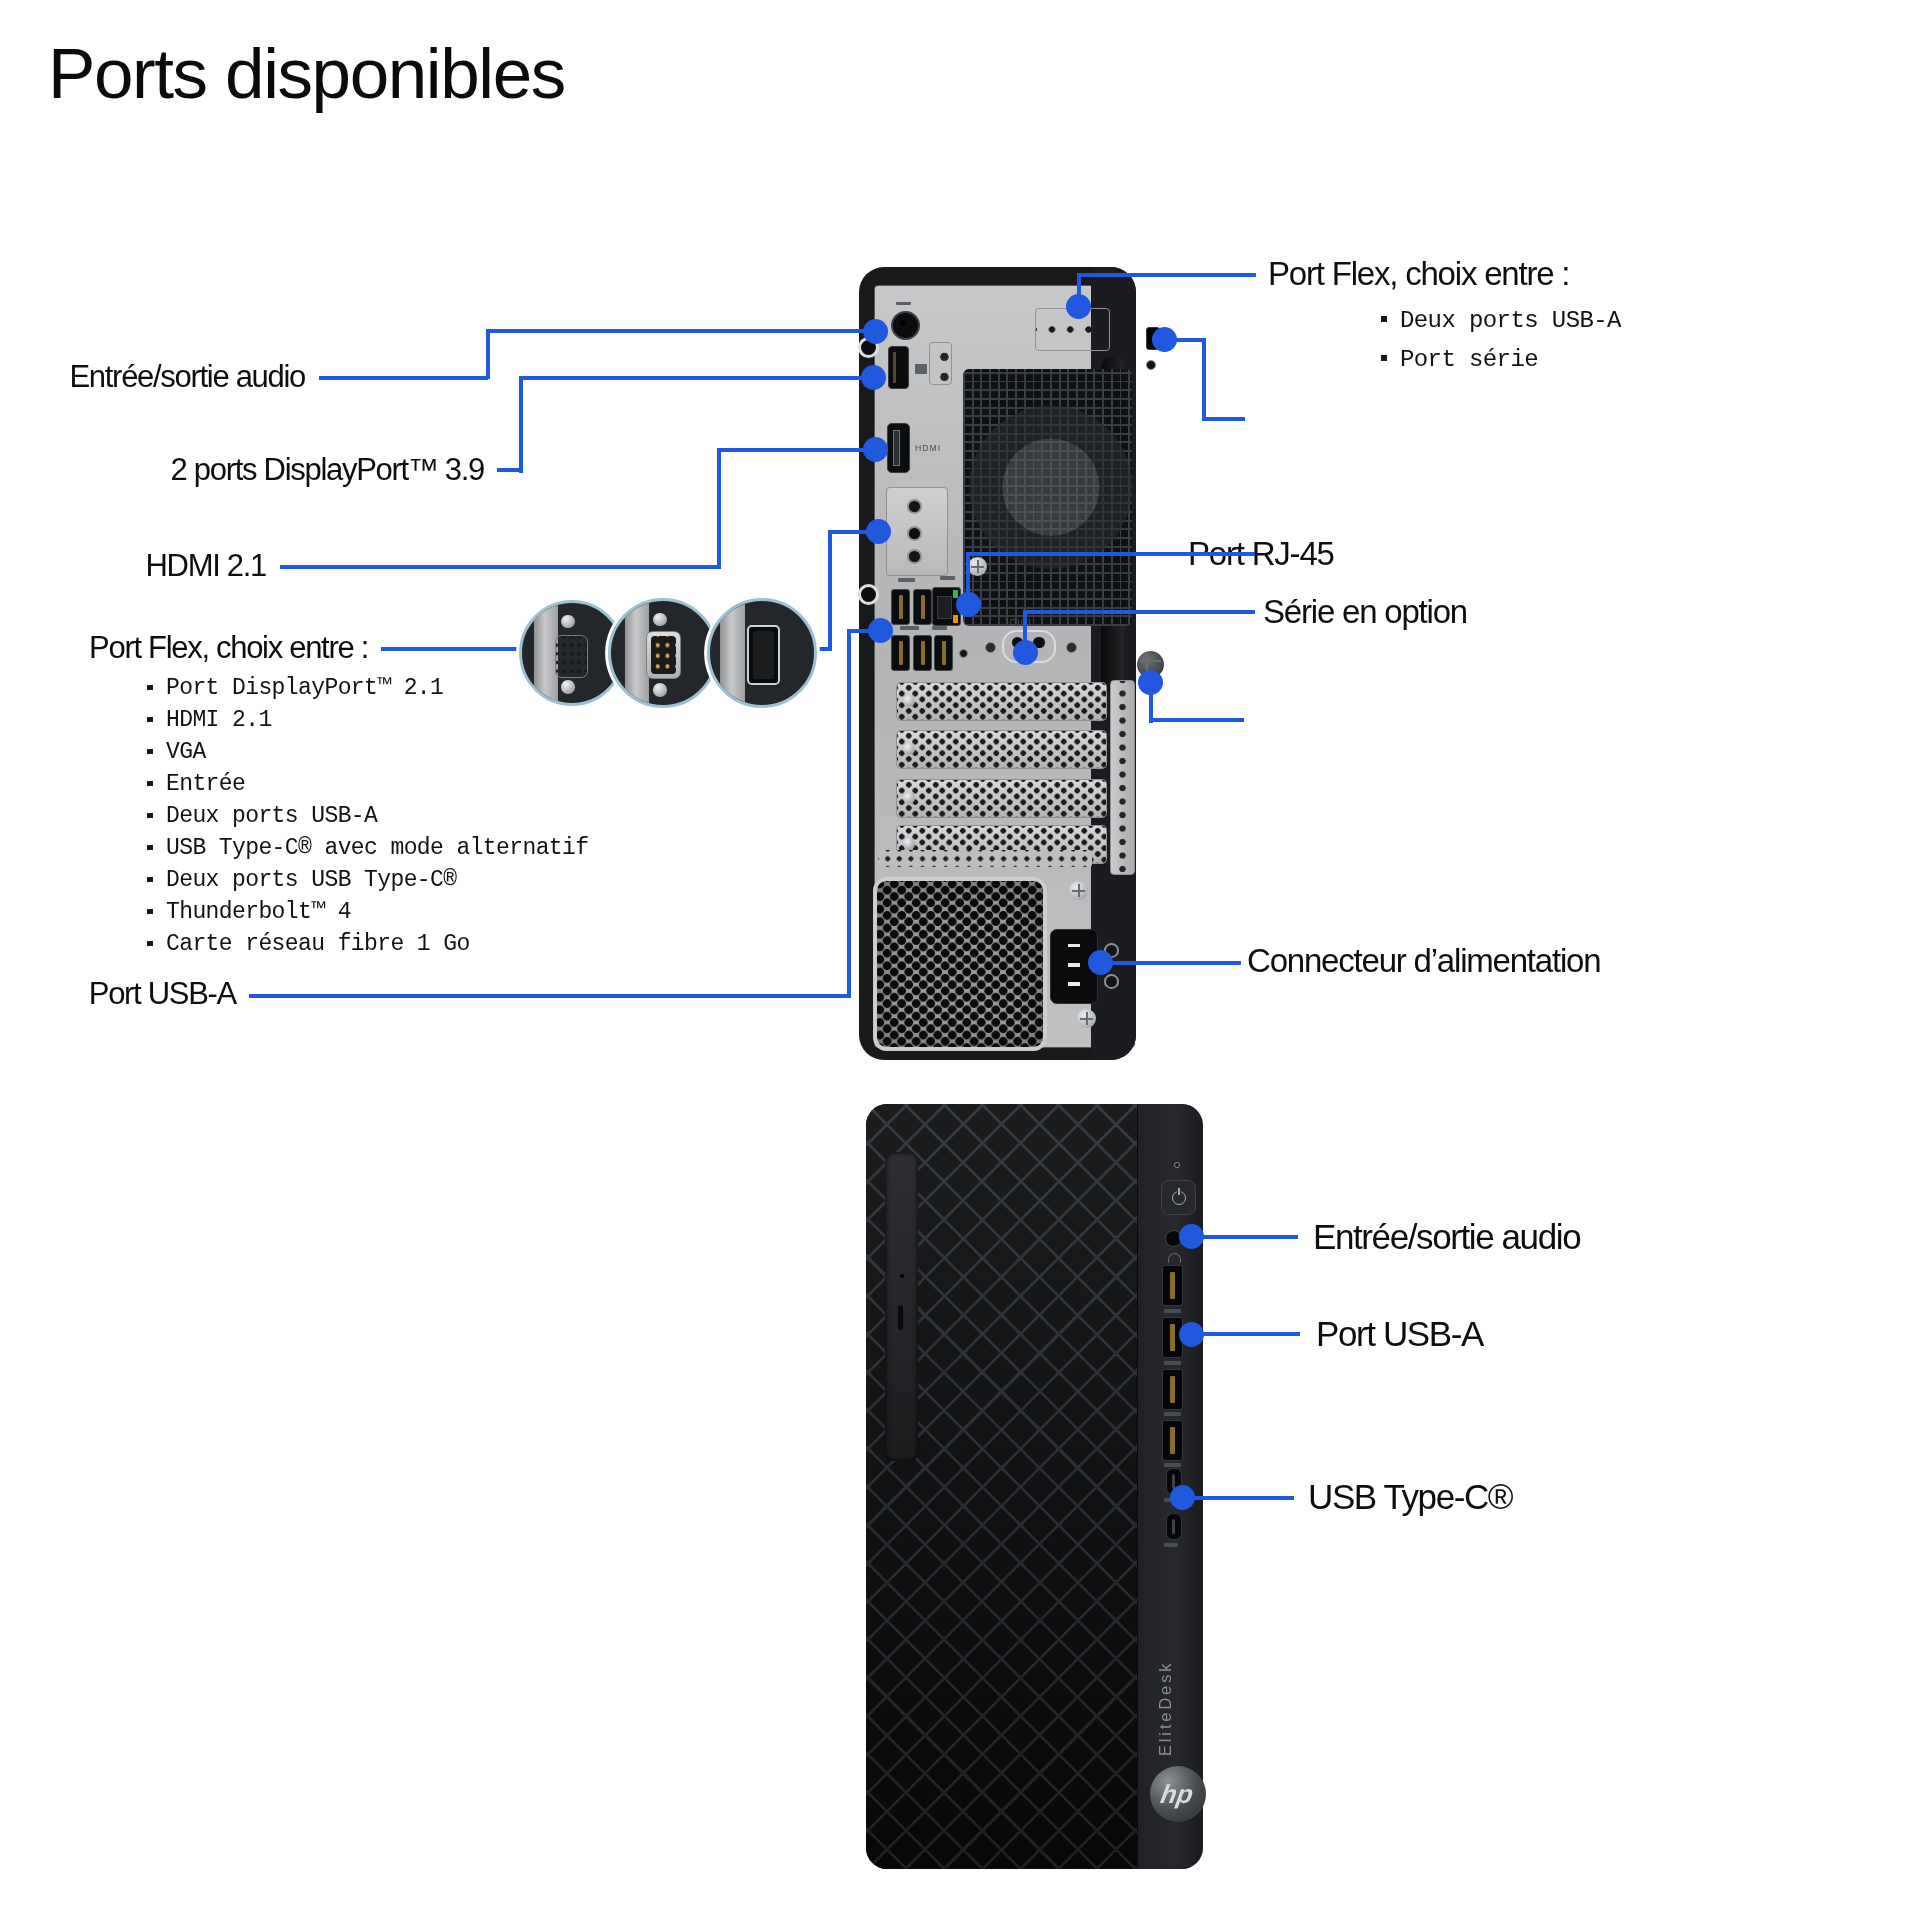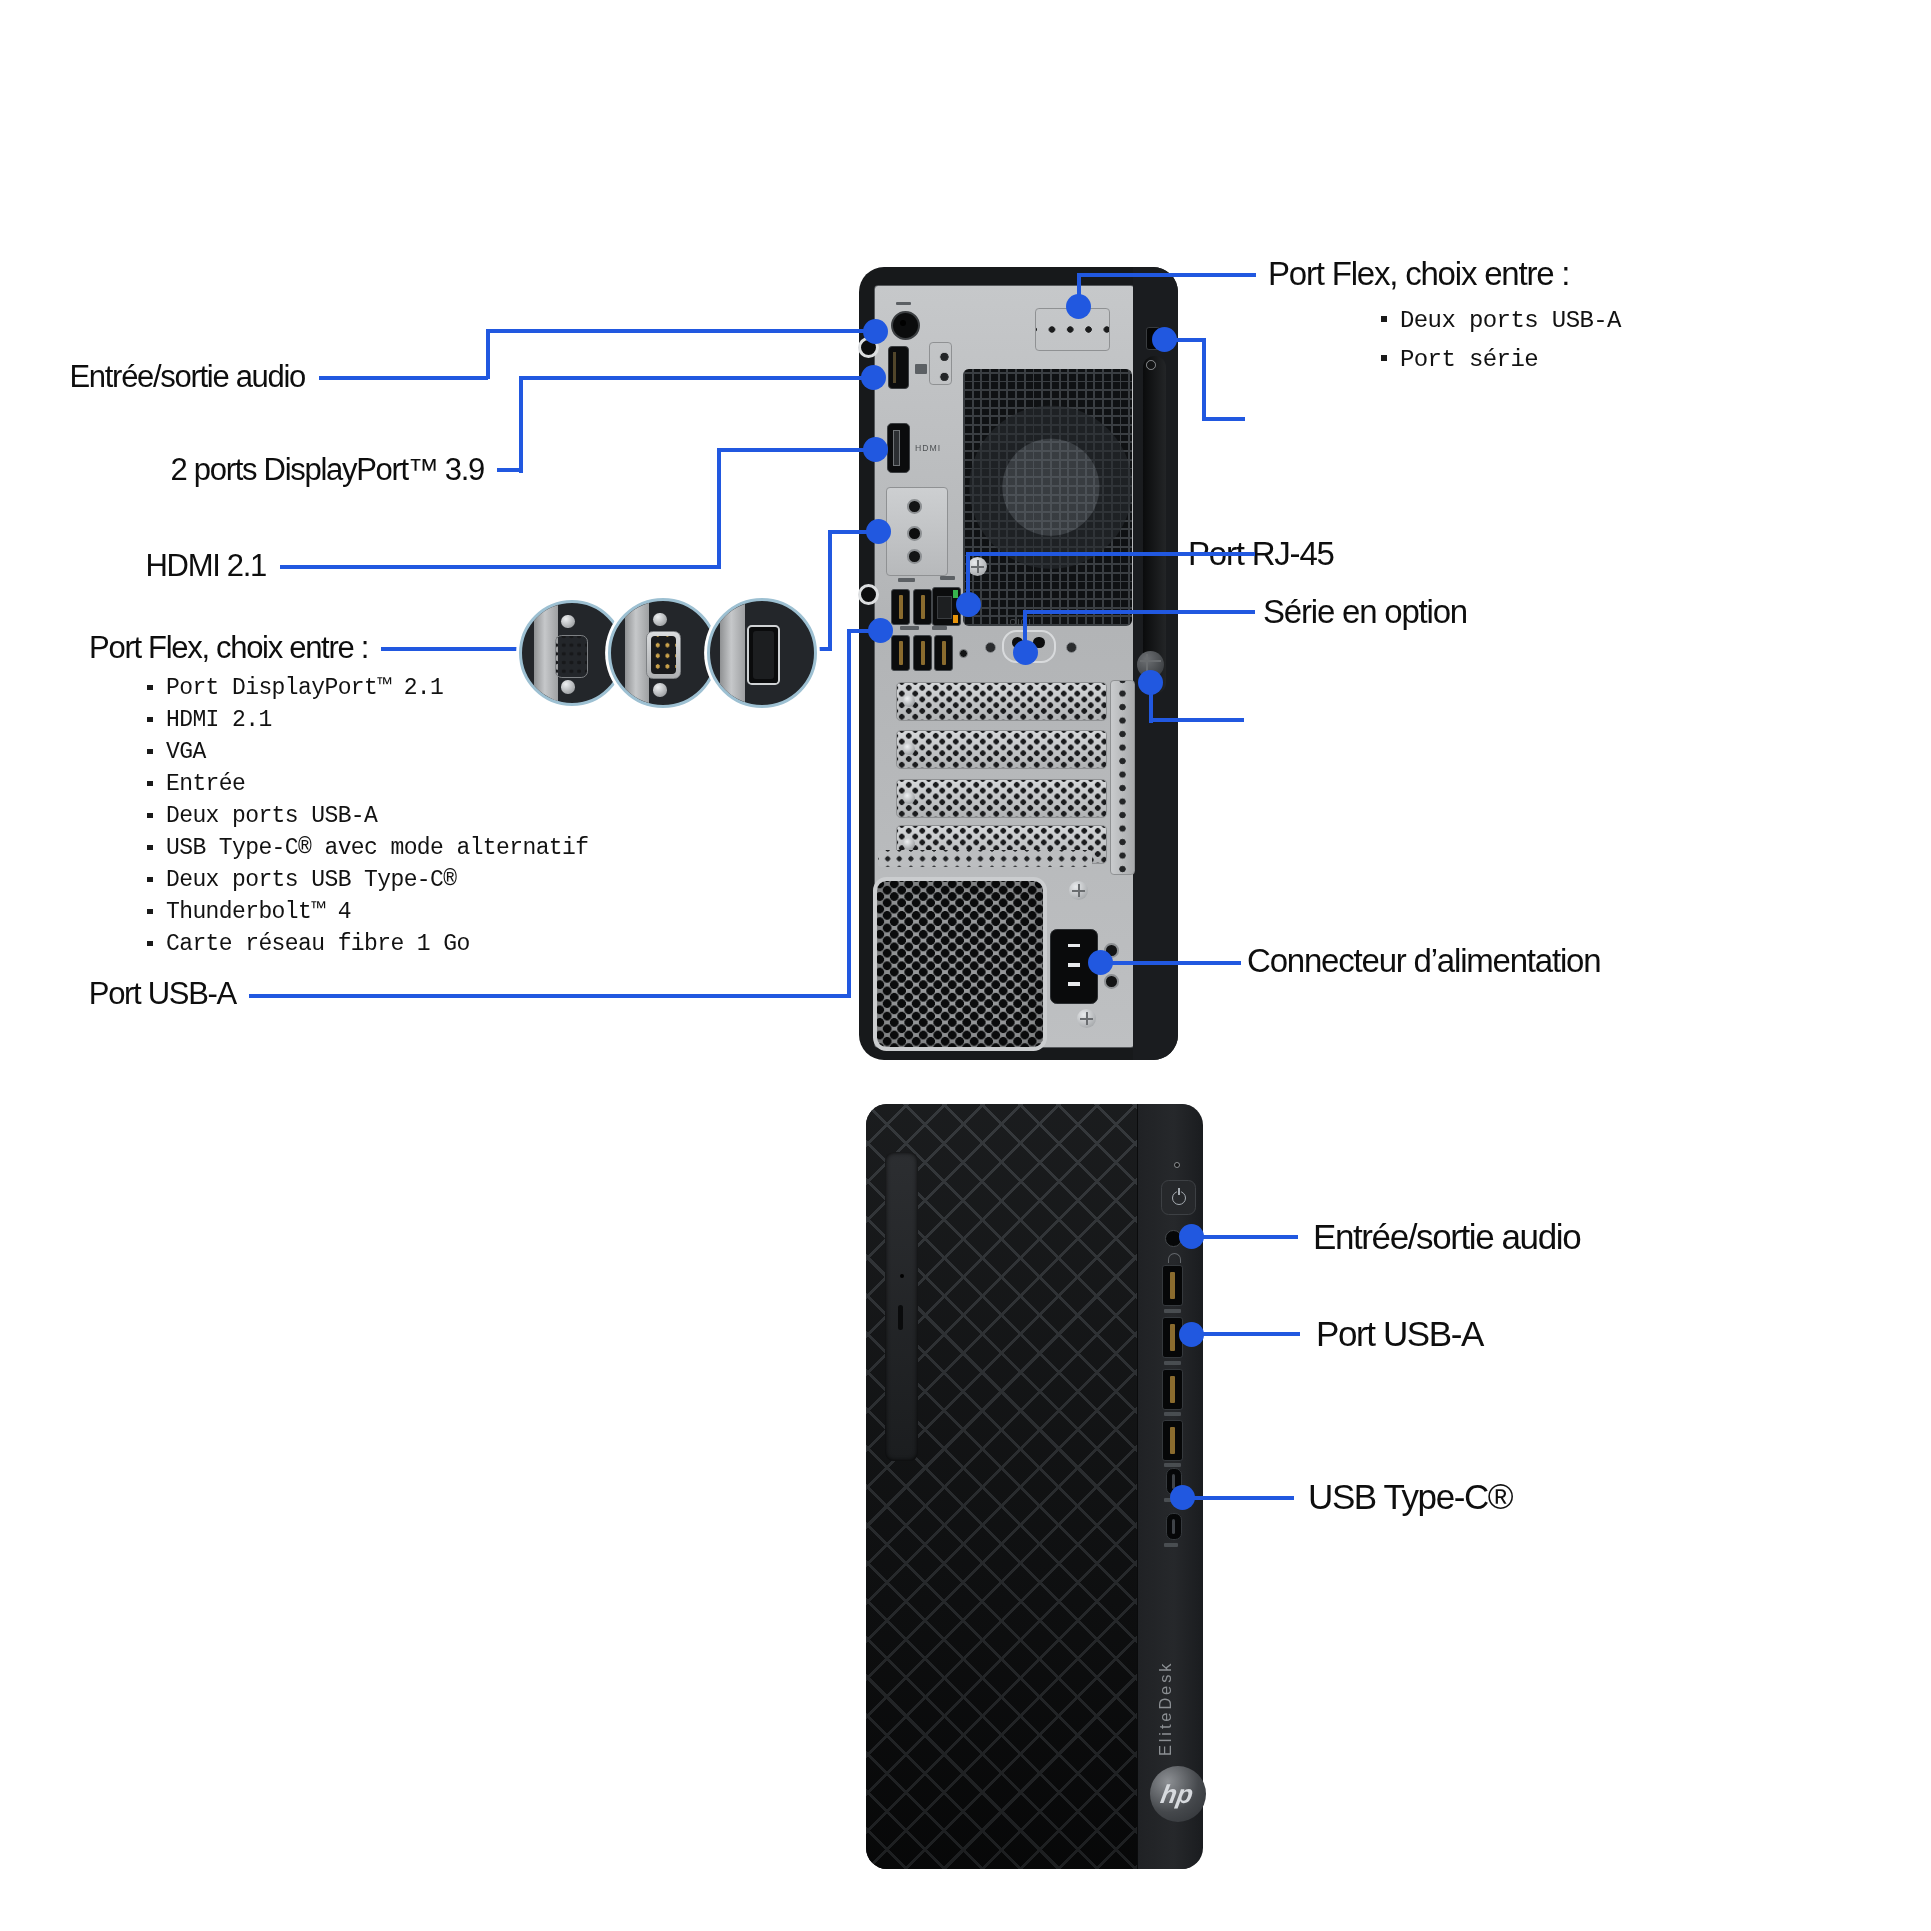--- a/index.html
+++ b/index.html
@@ -31,21 +31,21 @@
       background:radial-gradient(circle at 35% 30%,#eef0f2,#86898c);}
   .vga-body{position:absolute;background:linear-gradient(#e2e4e6,#b9bbbd);border:1.9px solid #7e8184;border-radius:6.8px;
       background-image:radial-gradient(circle,#17181a 1.7px,transparent 2.1px);background-size:7.7px 8.7px;background-position:3.9px 4.8px;}
   .db9-body{position:absolute;background:linear-gradient(#dadcde,#aeb0b2);border:1.9px solid #7e8184;border-radius:6.8px;}
   .db9-in{position:absolute;inset:3.9px;background:#191a1c;border-radius:3.9px;
       background-image:radial-gradient(circle,#caa24a 1.9px,transparent 2.4px);background-size:9.7px 10.6px;background-position:1.9px 3.9px;}
   .hdmi-body{position:absolute;background:#0a0b0c;border:2.9px solid #cfd2d4;border-radius:4.8px;}
   .hdmi-in{position:absolute;inset:3.9px;background:#1c1e20;border-radius:2.9px;}
 
   
-  .backTower{position:absolute;left:859px;top:267px;width:319px;height:793px;background:#17191b;
+  .backTower{position:absolute;left:859px;top:267px;width:277px;height:793px;background:#17191b;
       border-radius:25px;z-index:1;}
   .backPanel{position:absolute;left:14.5px;top:18.3px;width:259px;height:761px;
       background:linear-gradient(180deg,#c6c8ca 0%,#b2b4b6 45%,#bec0c2 100%);
       border:1.9px solid #55585b;border-radius:3.9px;}
   .rband{position:absolute;right:0;top:0;width:45px;height:100%;border-radius:0 25px 25px 0;background:#1a1c1f;}
   .rband .groove{position:absolute;left:9.7px;top:89px;width:23px;height:338px;border-radius:11.6px;
       background:linear-gradient(90deg,#0a0b0c,#232527);}
   .eyelet{position:absolute;width:15.4px;height:15.4px;border-radius:50%;background:#0c0d0e;border:3.9px solid #dcdee0;}
 
   .jack{position:absolute;width:25px;height:25px;border-radius:50%;background:#0b0c0d;border:2.9px solid #3c3f42;}
@@ -127,20 +127,21 @@
       font-size:16.4px;letter-spacing:2.9px;color:#8b8f93;}
   .hpLogo{position:absolute;left:284px;top:662px;width:56px;height:56px;border-radius:50%;
       background:radial-gradient(circle at 32% 28%,#8d9094,#45484c 55%,#2e3135);display:flex;align-items:center;justify-content:center;}
   .hpLogo span{font-size:26px;font-style:italic;font-weight:bold;color:#d7dade;transform:skewX(-10deg);padding-right:2.9px;}
 </style>
 </head>
 <body>
 
 <div class="page">
 
+  <div class="title">Ports disponibles</div>
 
   <div class="backTower">
     <div class="backPanel"></div>
     <div class="rband">
       <div class="groove"></div>
     </div>
 
     <div class="eyelet" style="left:-1px;top:70px;"></div>
     <div class="eyelet" style="left:-1px;top:317px;"></div>
 

